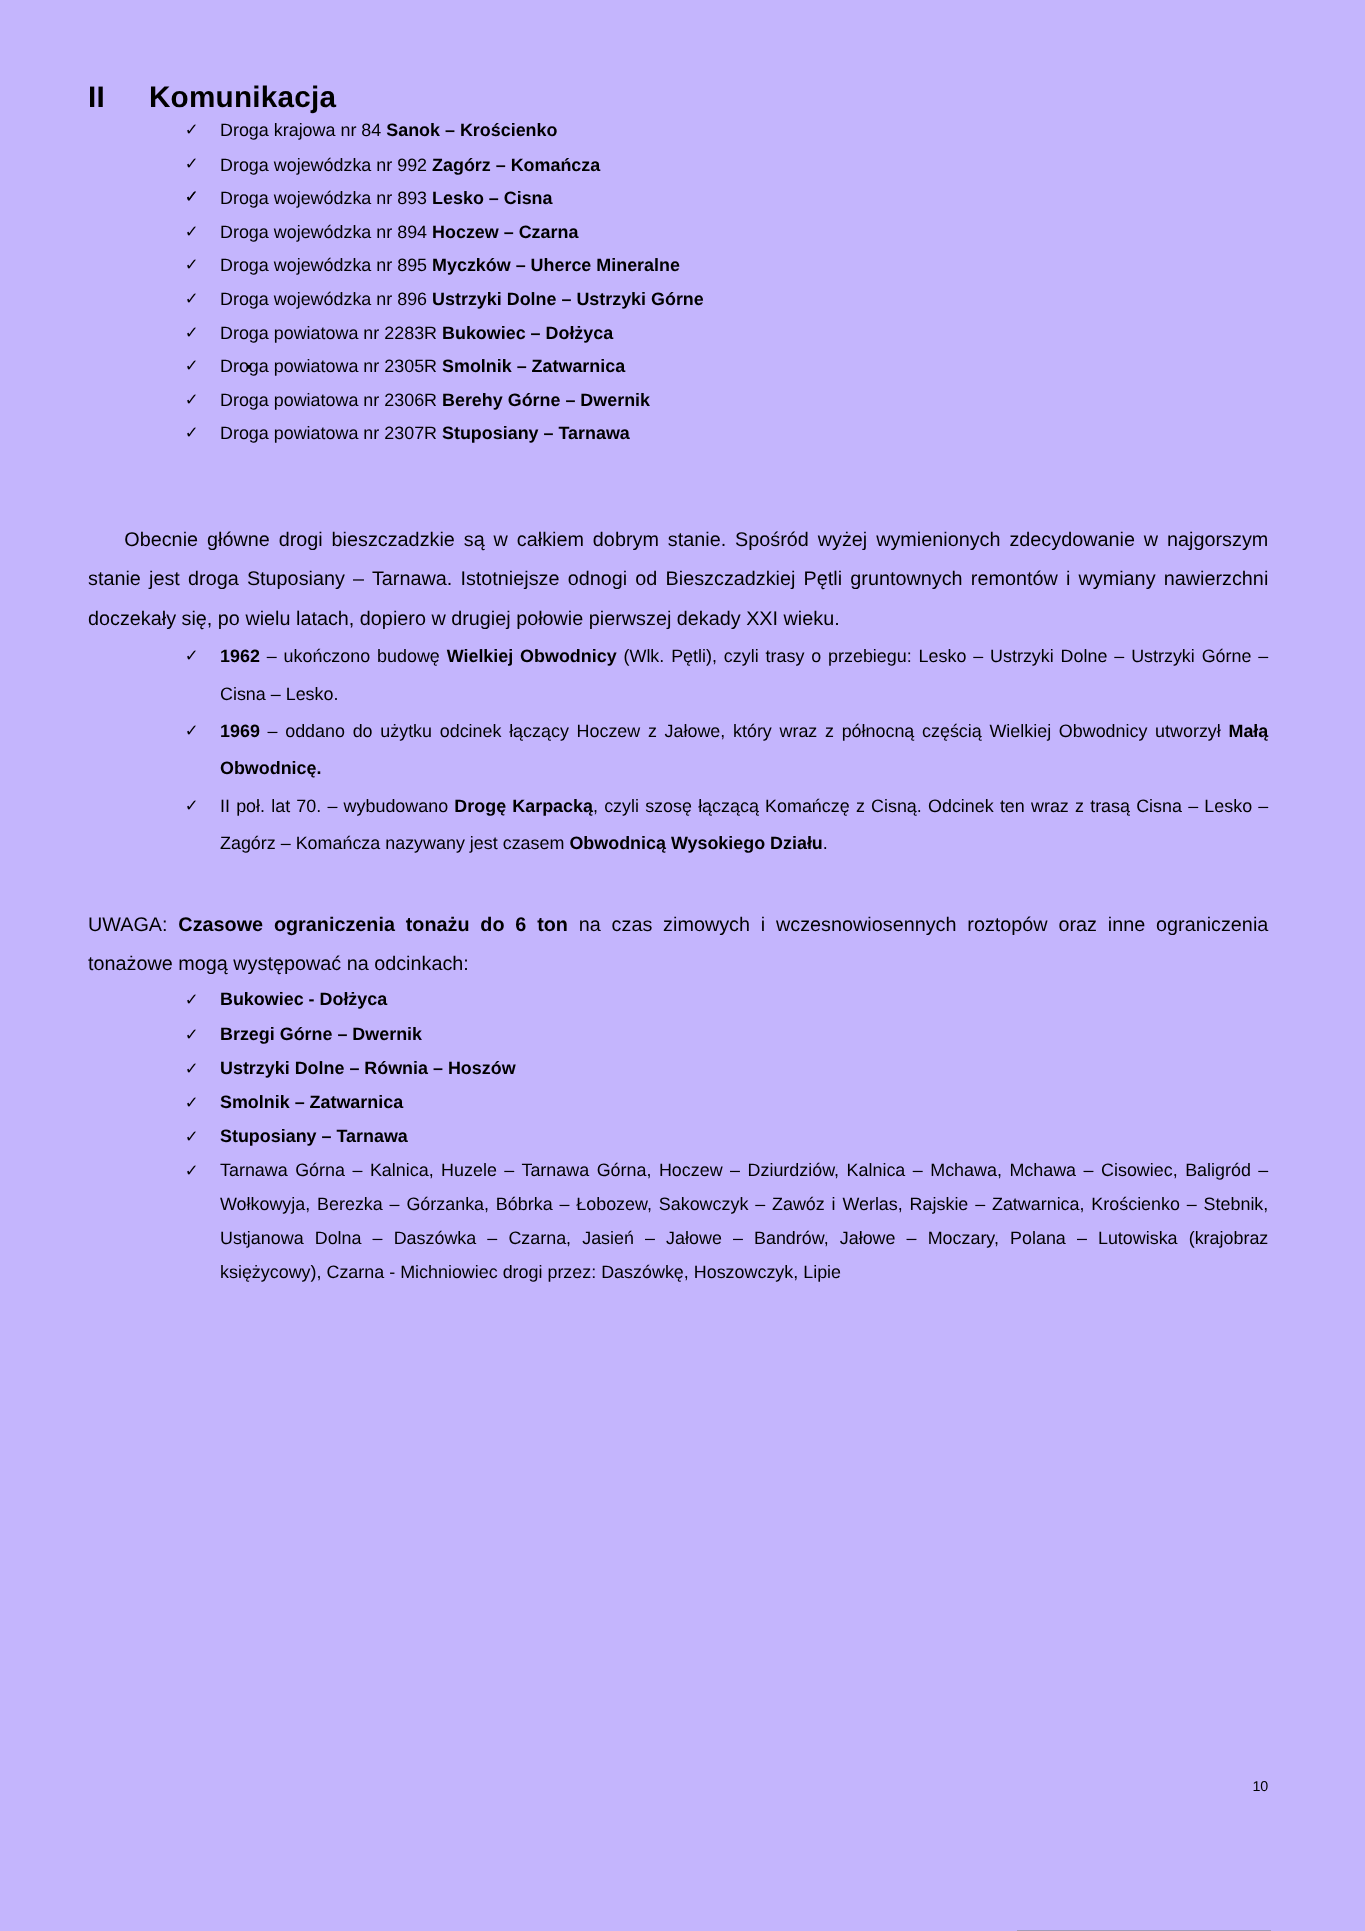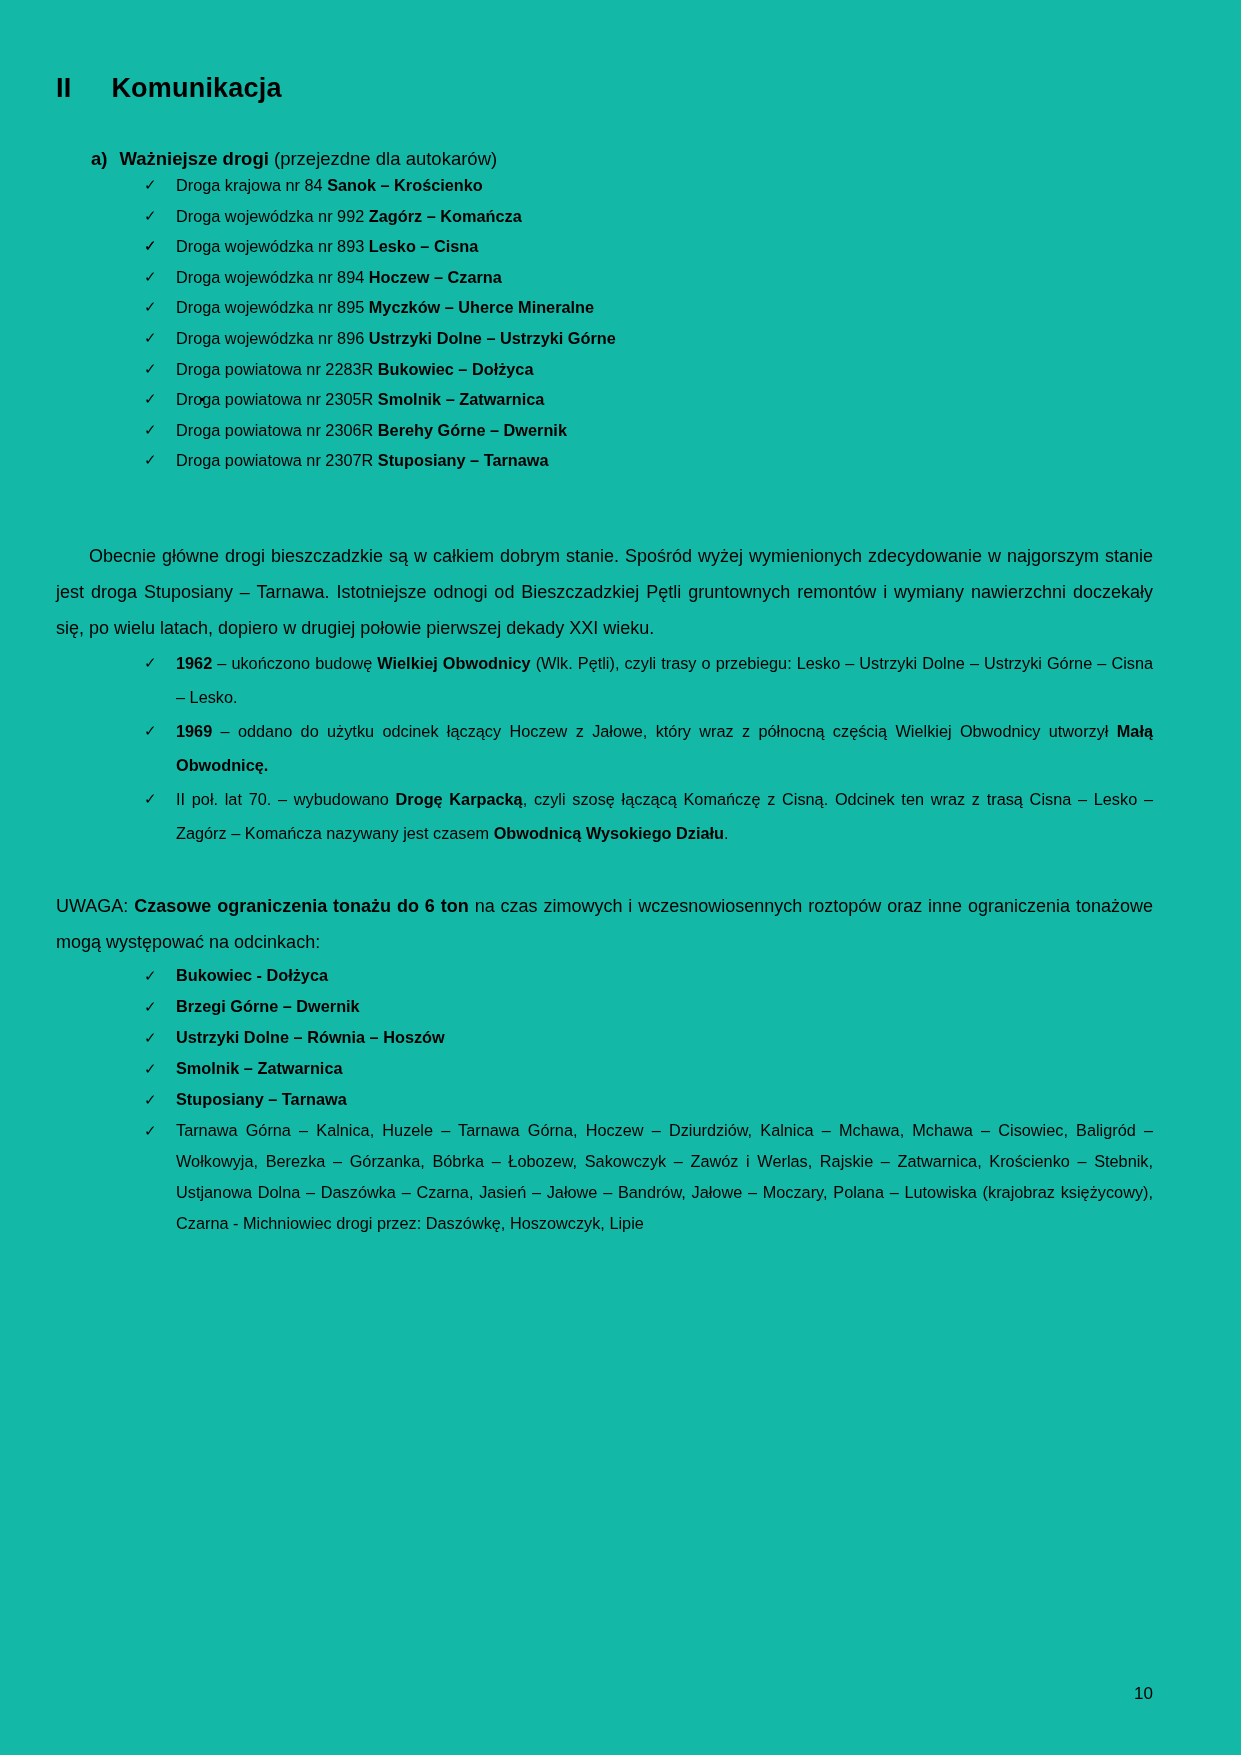--- a/index.html
+++ b/index.html
@@ -1,24 +1,24 @@
 <!DOCTYPE html>
 <html lang="pl"><head>
 <meta charset="utf-8">
 <style>
   html,body{margin:0;padding:0;background:#888;}
   .page{
     position:relative;
     width:1241px;height:1755px;
     margin:0 auto;
-    background:#14b8a6;
+    background:#c4b5fd;
     color:#000000;
     font-family:"Liberation Sans", sans-serif;
     box-sizing:border-box;
-    padding:0 88px 0 56px;
+    padding:0 88px 0 80px;
     overflow:hidden;
   }
   .b{font-weight:bold;}
   .i{font-style:italic;}
   .u{text-decoration:underline;}
   .j{text-align:justify;}
 
   .doc-title{
     margin:73px 0 0 0;
     font-size:27px;
@@ -73,38 +73,35 @@
   .history li{line-height:34px;text-align:justify;}
   .history{font-size:16.5px;}
 
   .tonnage{margin-top:38px;}
 
   .restrictions{margin-top:8px;}
   .restrictions li{line-height:31px;}
 
   .page-number{
     position:absolute;
-    top:1684px;
+    top:1616px;
     right:88px;
-    font-size:17px;
+    font-size:13px;
   }
 </style>
 </head>
 <body>
 
 <div class="page">
 
   <h1 class="doc-title">
     <span>II</span>
     <span>Komunikacja</span>
   </h1>
 
-  <div class="section-heading">
-    <span class="marker b">a)</span><span class="b">Ważniejsze drogi</span><span> (przejezdne dla autokarów)</span>
-  </div>
 
   <ul class="check-list roads">
       <li class="check-item"><span class="bullet">✓</span><span><span>Droga krajowa nr 84 </span><span class="b">Sanok – Krościenko</span></span></li>
       <li class="check-item"><span class="bullet">✓</span><span><span>Droga wojewódzka nr 992 </span><span class="b">Zagórz – Komańcza</span></span></li>
       <li class="check-item"><span class="bullet">✓</span></li>
       <li class="check-item"><span class="bullet">✓</span><span><span>Droga wojewódzka nr 893 </span><span class="b">Lesko – Cisna</span></span></li>
       <li class="check-item"><span class="bullet">✓</span><span><span>Droga wojewódzka nr 894 </span><span class="b">Hoczew – Czarna</span></span></li>
       <li class="check-item"><span class="bullet">✓</span><span><span>Droga wojewódzka nr 895 </span><span class="b">Myczków – Uherce Mineralne</span></span></li>
       <li class="check-item"><span class="bullet">✓</span><span><span>Droga wojewódzka nr 896 </span><span class="b">Ustrzyki Dolne – Ustrzyki Górne</span></span></li>
       <li class="check-item"><span class="bullet">✓</span><span><span>Droga powiatowa nr 2283R </span><span class="b">Bukowiec – Dołżyca</span></span></li>

